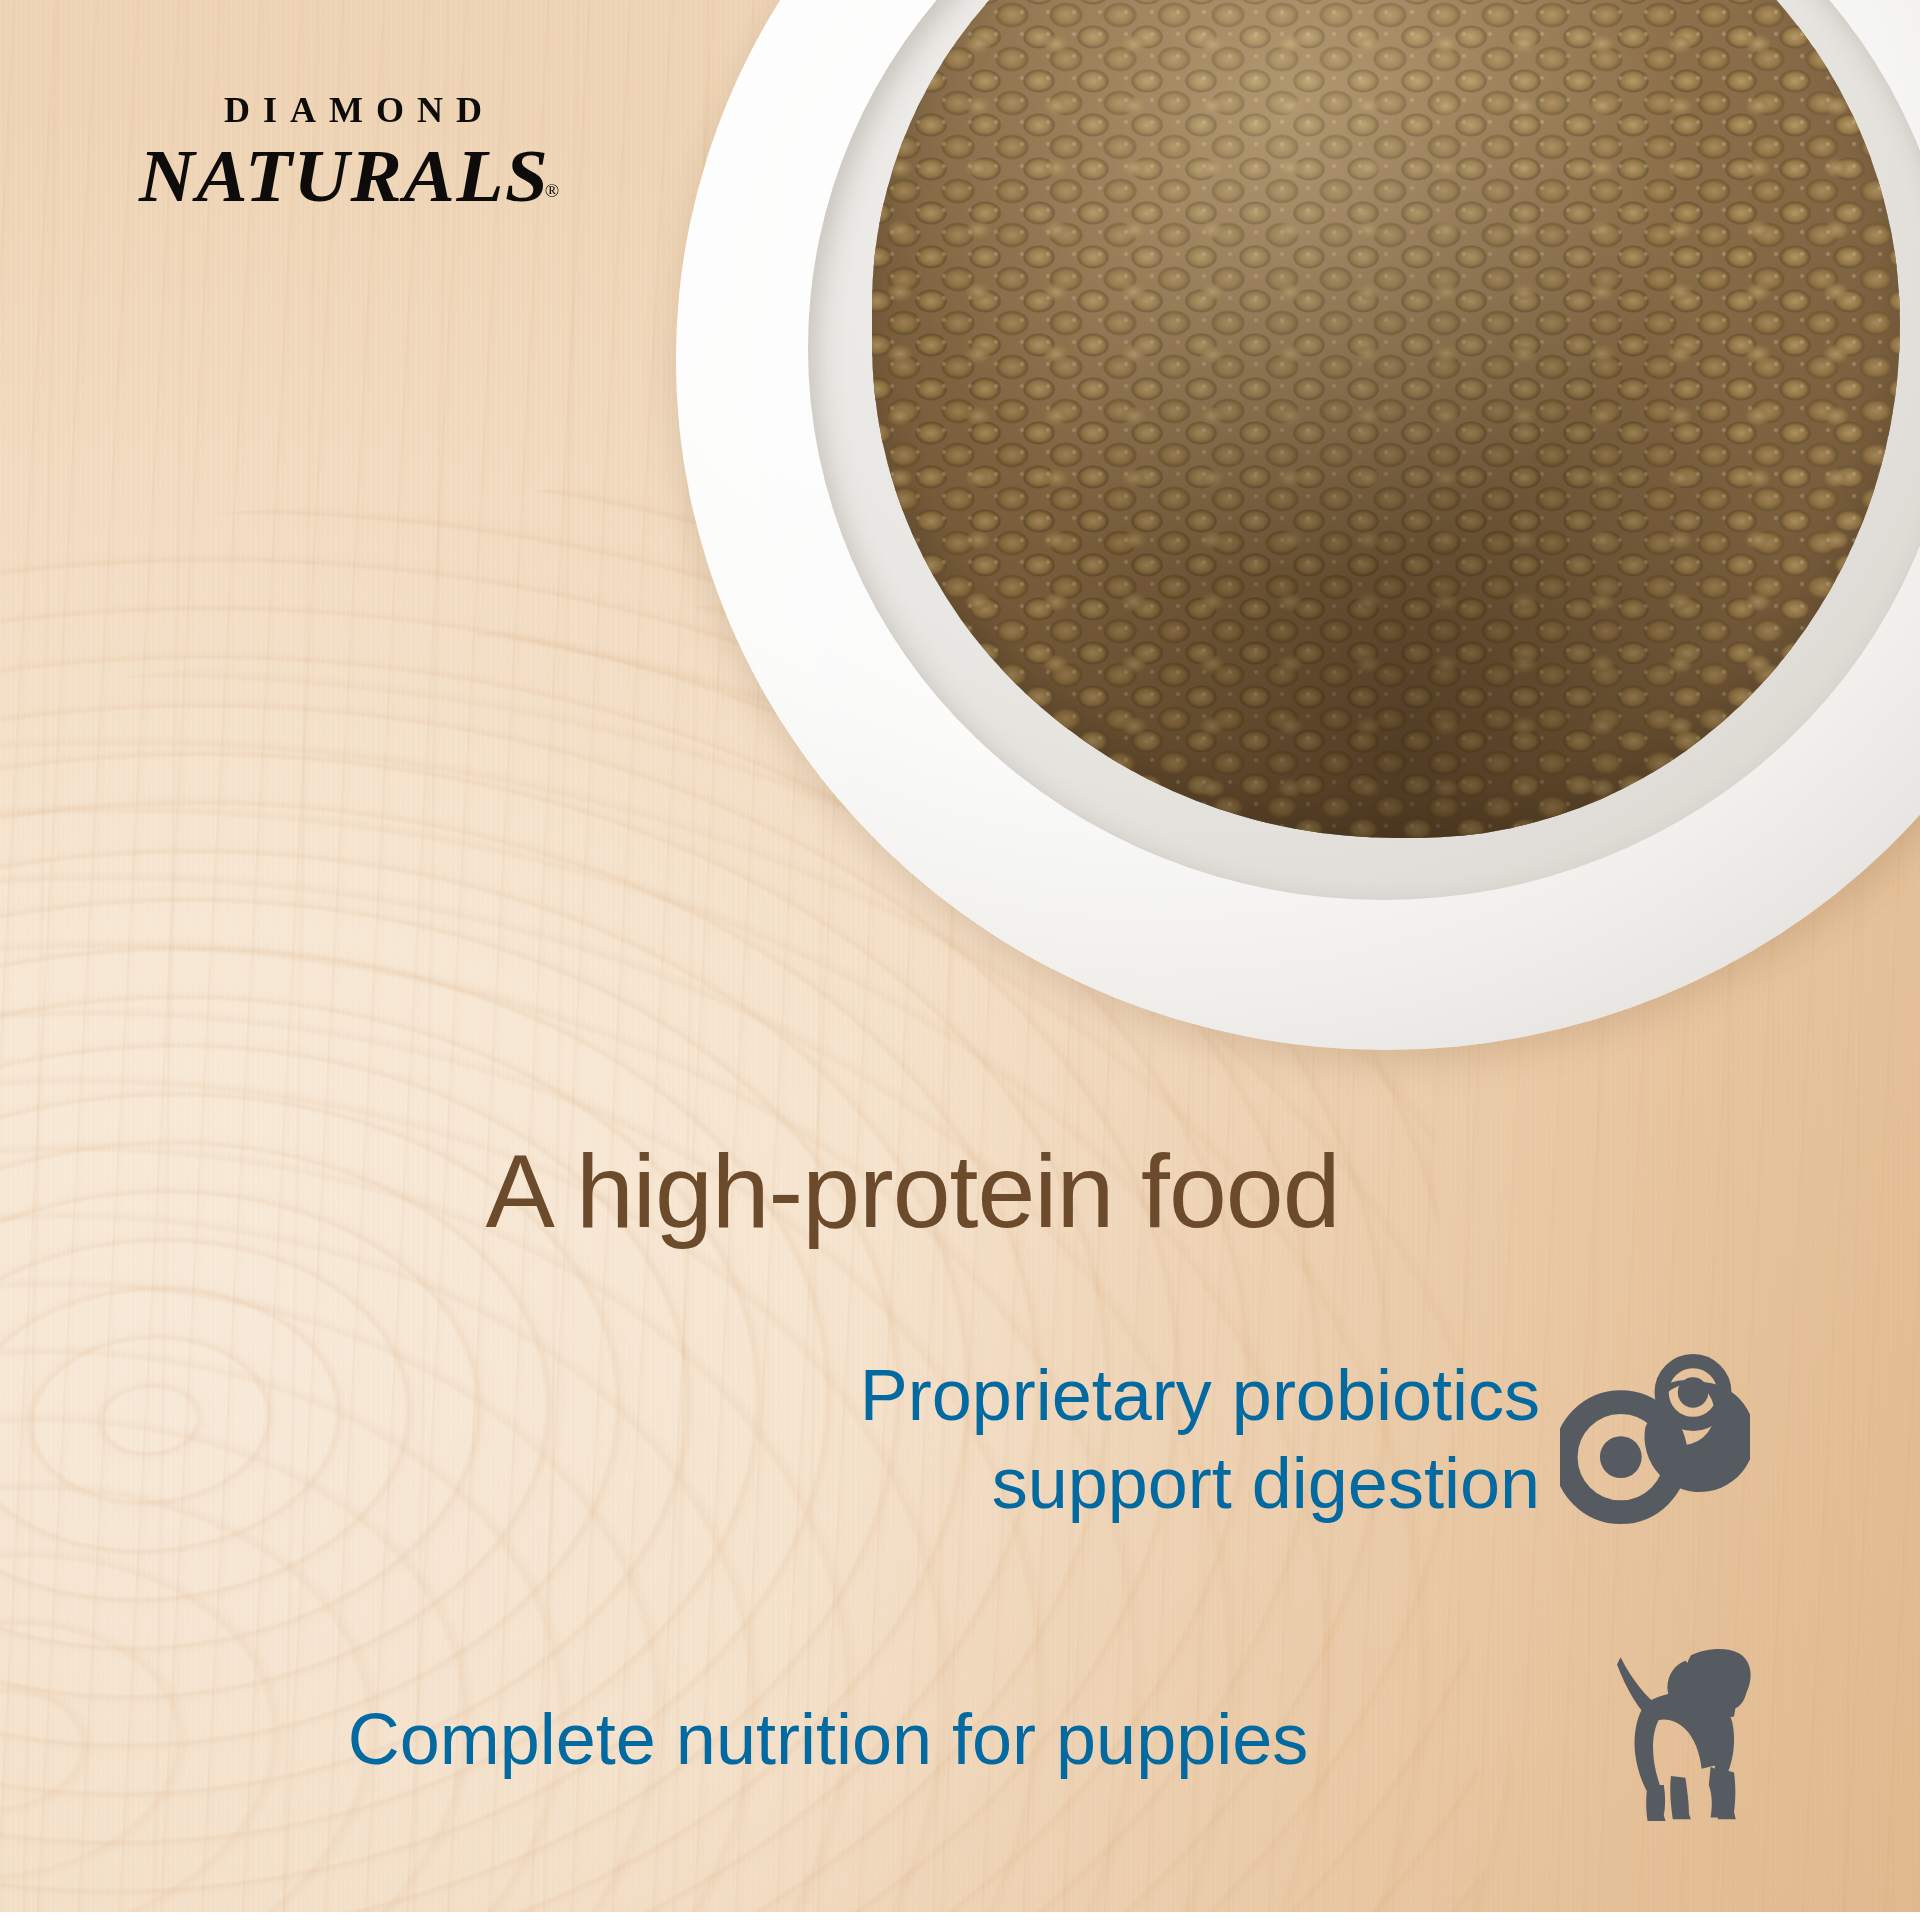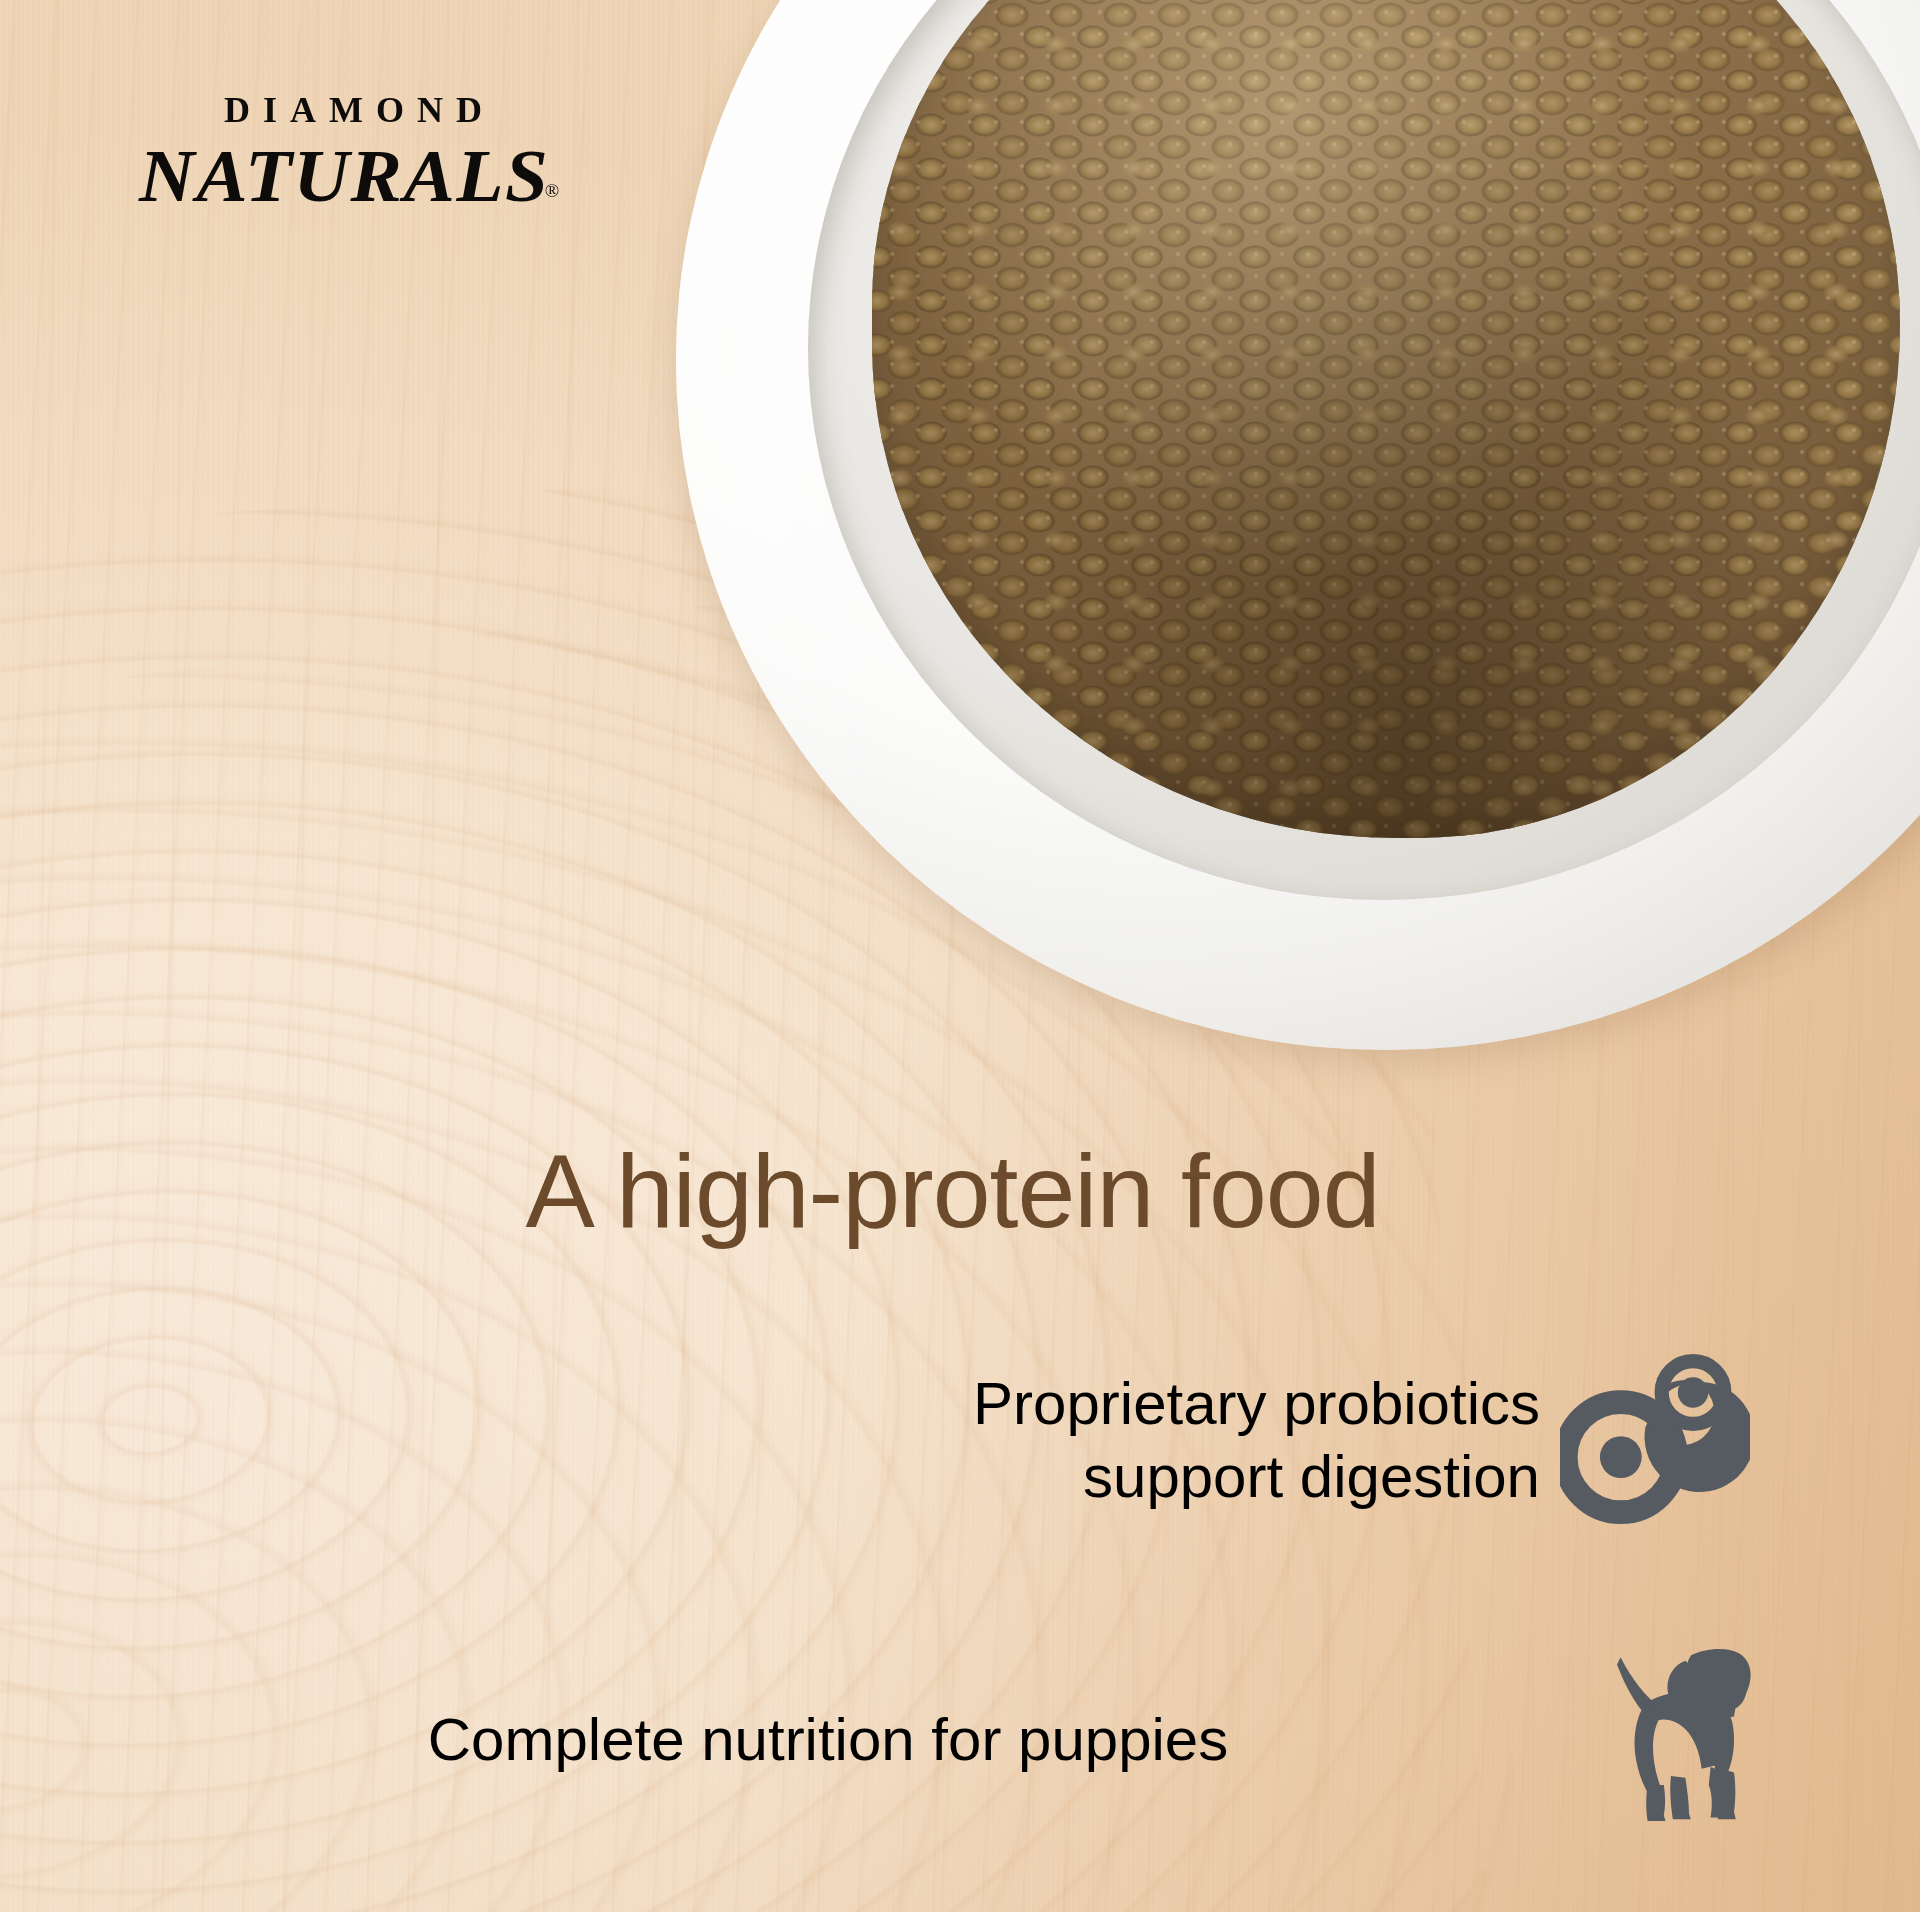--- a/index.html
+++ b/index.html
@@ -241,21 +241,20 @@
     left: 0;
     top: 1132px;
     width: 1825px;
     text-align: center;
     font-family: "Liberation Sans", sans-serif;
     font-weight: 400;
     font-size: 104px;
     letter-spacing: -1px;
     color: #6c4a2c;
     white-space: nowrap;
-    margin-left: 40px;
   }
   .feature-row {
     position: absolute;
     display: flex;
     align-items: center;
   }
   .feature-probiotics {
     left: 0;
     top: 1345px;
     width: 1920px;
@@ -273,23 +272,23 @@
   }
   .feature-puppies .feature-text {
     width: 1560px;
     text-align: center;
     padding-right: 0;
     margin-left: 48px;
   }
   .feature-text {
     font-family: "Liberation Sans", sans-serif;
     font-weight: 400;
-    font-size: 60px;
+    font-size: 72px;
     line-height: 1.22;
-    color: #000000;
+    color: #0369a1;
     white-space: pre-line;
   }
   .icon-slot {
     width: 260px;
     display: flex;
     align-items: center;
     justify-content: flex-start;
   }
 
   

